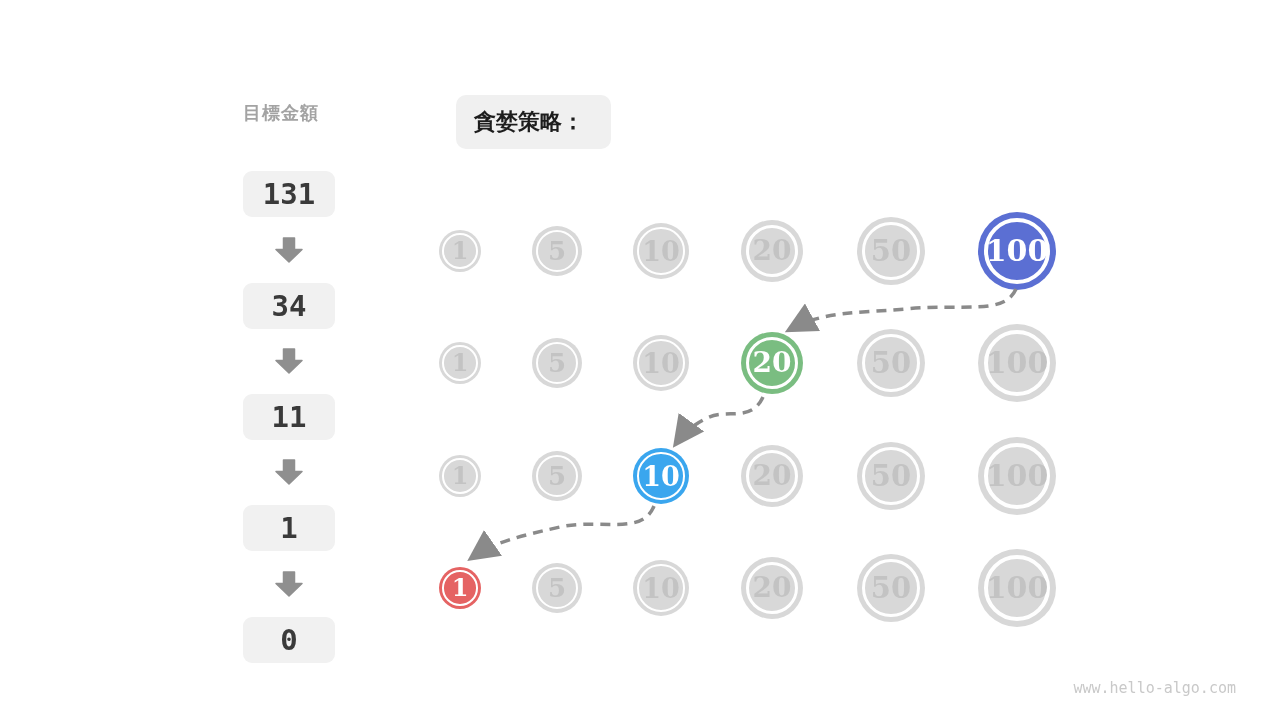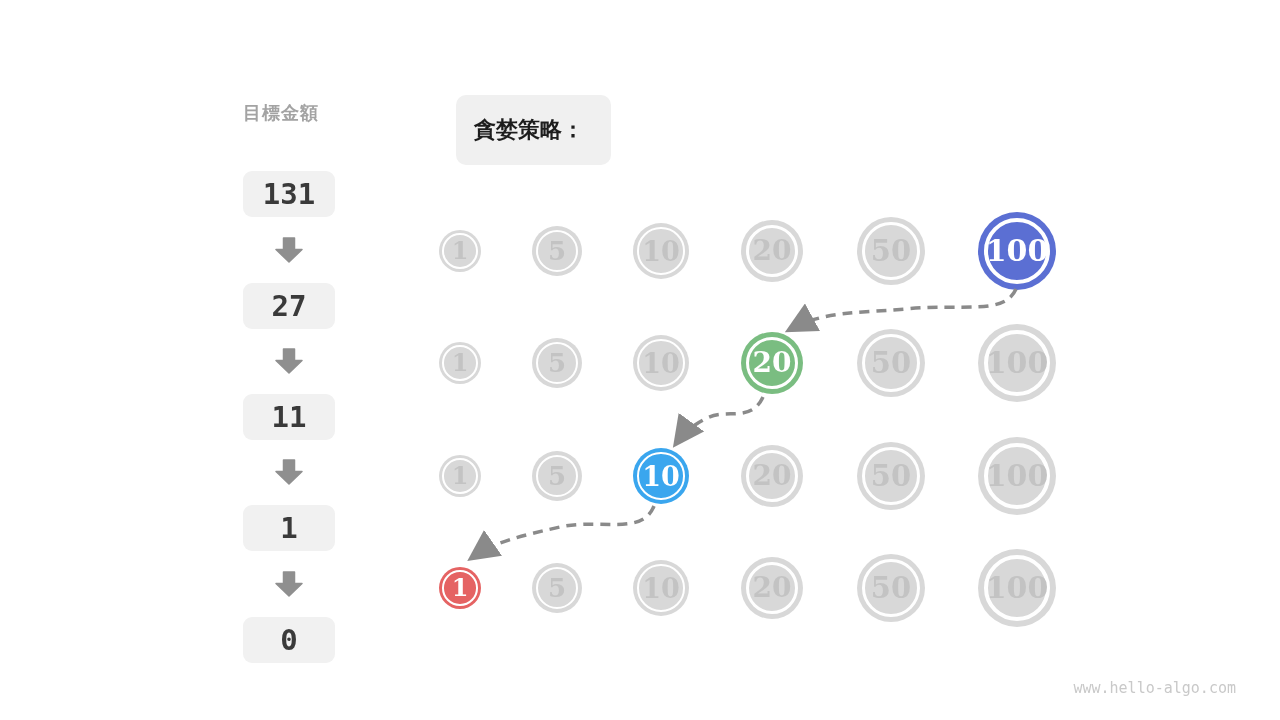--- a/index.html
+++ b/index.html
@@ -17,21 +17,21 @@
     background:#f1f1f1;border-radius:9px;
     display:flex;align-items:center;justify-content:center;
     font-family:"DejaVu Sans Mono","Liberation Mono",monospace;
     font-size:29px;font-weight:bold;color:#3a3a3a;
   }
   .down-arrow{position:absolute;left:274px;width:30px;height:27px;}
   
   .strategy-box{
     position:absolute;left:456px;top:95px;height:54px;
     background:#f0f0f0;border-radius:10px;
-    display:inline-flex;align-items:center;padding:8px 18px;
+    display:inline-flex;align-items:center;padding:0 18px;
     font-size:22px;color:#2b2b2b;white-space:nowrap;
   }
   .strategy-bold{font-weight:bold;color:#1d1d1d;margin-right:9px;}
   
   .coin{
     position:absolute;border-radius:50%;
     width:var(--d);height:var(--d);
     left:calc(var(--cx) - var(--d)/2);
     top:calc(var(--cy) - var(--d)/2);
     background:#d8d8d8;
@@ -64,21 +64,21 @@
 <body>
 
 <div class="canvas">
 
   <div class="target-label">目標金額</div>
 
   <div class="amt-box" style="top:171px">131</div>
   <svg class="down-arrow" style="top:237px" viewBox="0 0 30 27">
       <path d="M9.5 1 H20.5 V12.5 H28 L15 25 L2 12.5 H9.5 Z" fill="#8f8f8f" stroke="#8f8f8f" stroke-width="1.5" stroke-linejoin="round"></path>
     </svg>
-  <div class="amt-box" style="top:283px">27</div>
+  <div class="amt-box" style="top:283px">34</div>
   <svg class="down-arrow" style="top:348px" viewBox="0 0 30 27">
       <path d="M9.5 1 H20.5 V12.5 H28 L15 25 L2 12.5 H9.5 Z" fill="#8f8f8f" stroke="#8f8f8f" stroke-width="1.5" stroke-linejoin="round"></path>
     </svg>
   <div class="amt-box" style="top:394px">11</div>
   <svg class="down-arrow" style="top:459px" viewBox="0 0 30 27">
       <path d="M9.5 1 H20.5 V12.5 H28 L15 25 L2 12.5 H9.5 Z" fill="#8f8f8f" stroke="#8f8f8f" stroke-width="1.5" stroke-linejoin="round"></path>
     </svg>
   <div class="amt-box" style="top:505px">1</div>
   <svg class="down-arrow" style="top:571px" viewBox="0 0 30 27">
       <path d="M9.5 1 H20.5 V12.5 H28 L15 25 L2 12.5 H9.5 Z" fill="#8f8f8f" stroke="#8f8f8f" stroke-width="1.5" stroke-linejoin="round"></path>

